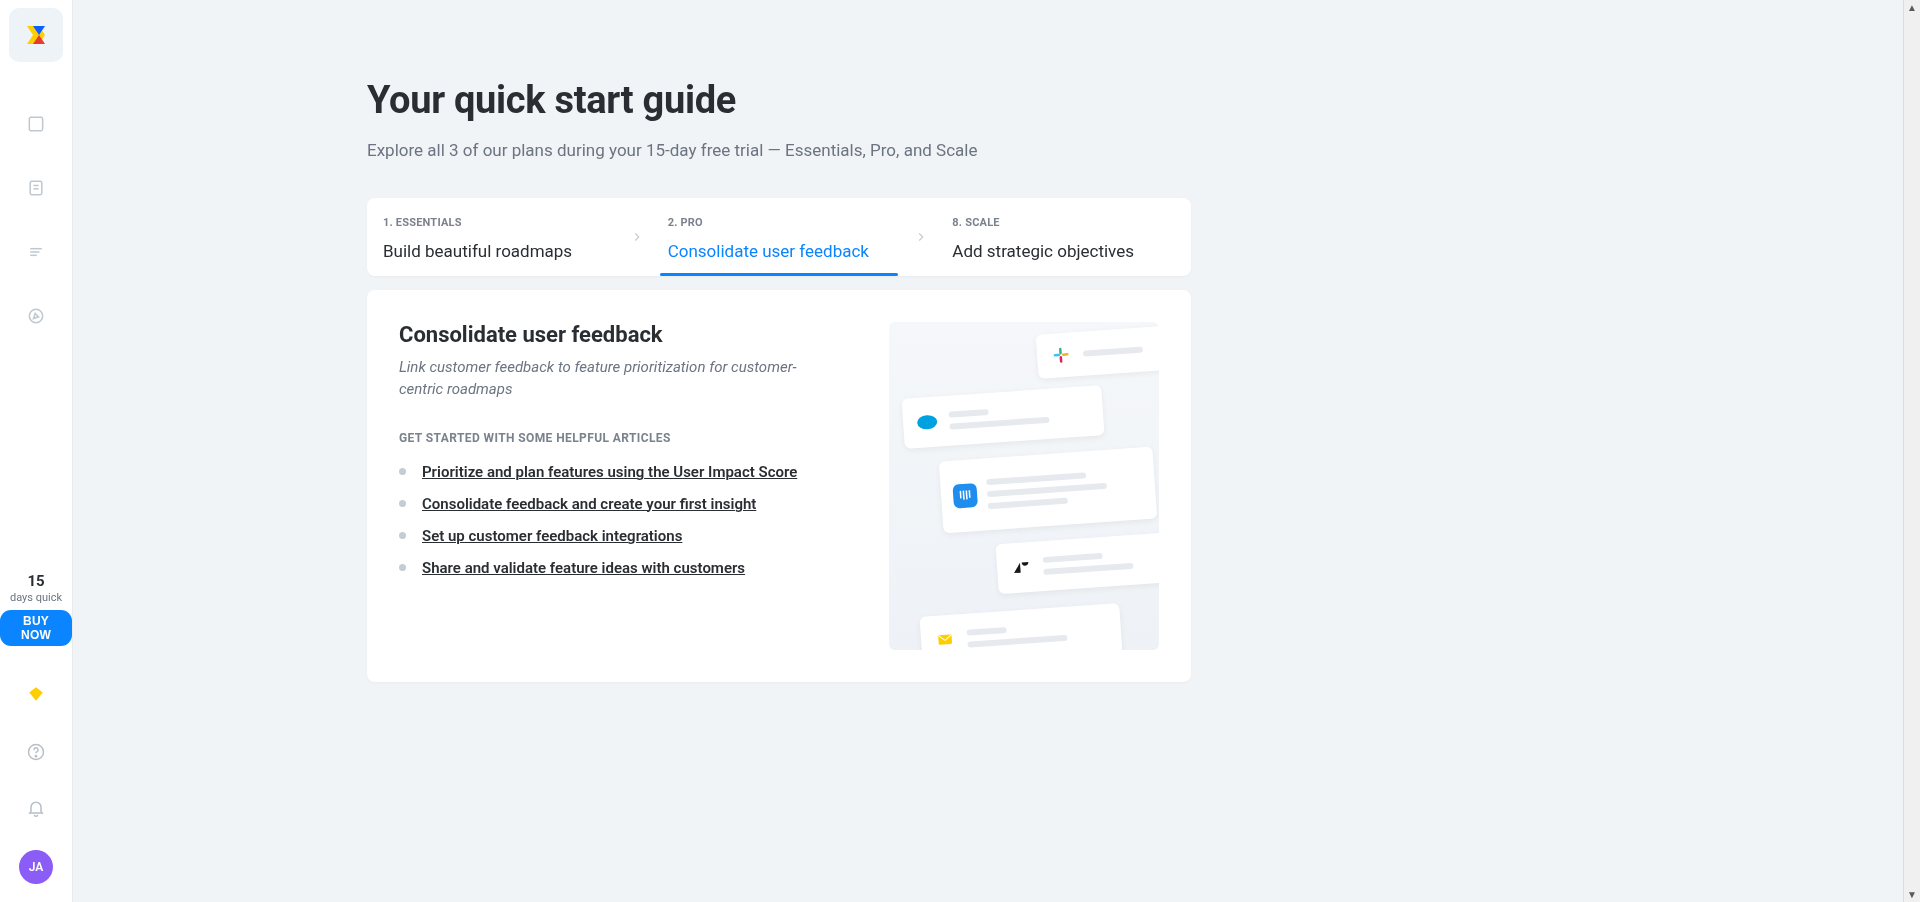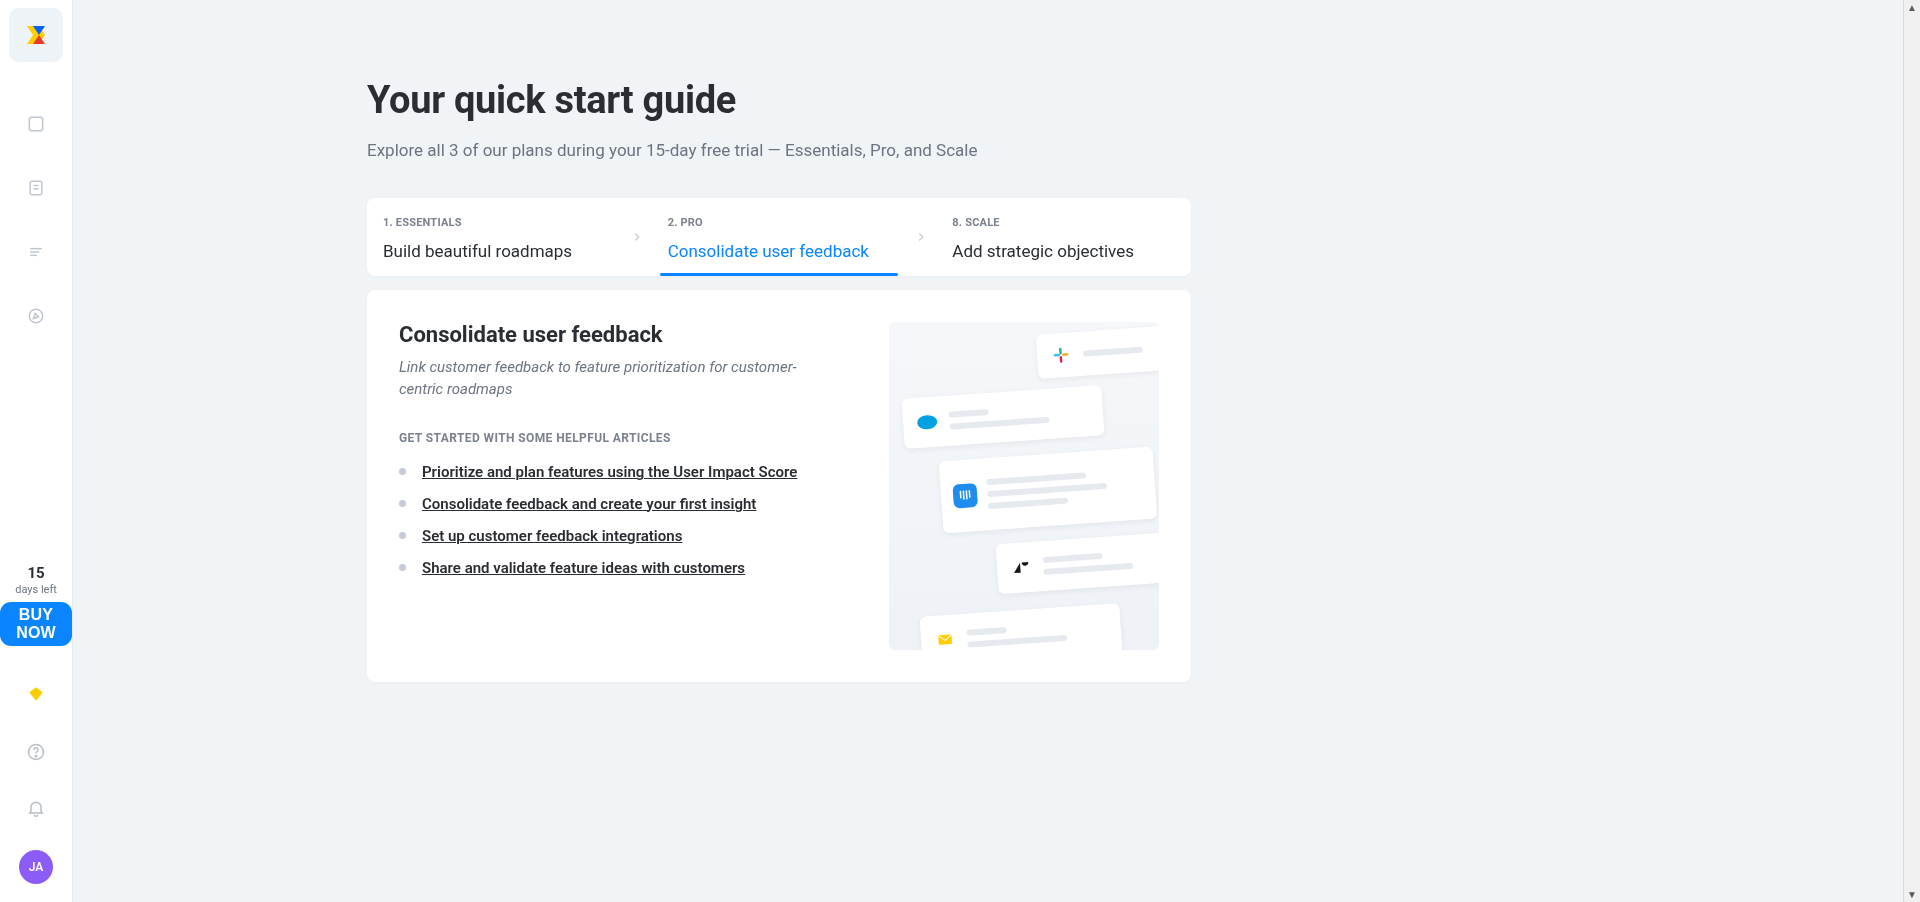--- a/index.html
+++ b/index.html
@@ -48,21 +48,21 @@
   .trial {
     display: flex; flex-direction: column; align-items: center;
     margin-bottom: 18px;
   }
   .trial .days { font-weight: 700; font-size: 15px; color: #2a2e33; line-height: 1; }
   .trial .days-left { font-size: 11px; color: #6b7480; margin-top: 2px; }
   .trial .buy {
     margin-top: 6px;
     background: #0b84ff;
     color: #fff;
-    font-size: 16px;
+    font-size: 12px;
     font-weight: 700;
     padding: 4px 8px;
     border-radius: 11px;
     border: none;
     cursor: pointer;
     letter-spacing: .2px;
   }
 
   .diamond-icon { margin: 10px 0; }
   .diamond-icon svg { width: 18px; height: 18px; }
@@ -285,21 +285,21 @@
       <svg viewBox="0 0 24 24" fill="none" stroke="currentColor" stroke-width="1.8">
           <circle cx="12" cy="12" r="8"></circle>
           <path d="M9 15l2-6 4 4-6 2z"></path>
         </svg>
     </div>
 
     <div class="sidebar-spacer"></div>
 
     <div class="trial">
       <div class="days">15</div>
-      <div class="days-left">days left</div>
+      <div class="days-left">days quick</div>
       <button class="buy">BUY NOW</button>
     </div>
 
     <div class="nav-icon diamond-icon">
       <svg viewBox="0 0 24 24">
           <polygon points="12,3 21,10 12,21 3,10" fill="#ffce00"></polygon>
         </svg>
     </div>
     <div class="nav-icon help-icon">
       <svg viewBox="0 0 24 24" fill="none" stroke="currentColor" stroke-width="1.8">

